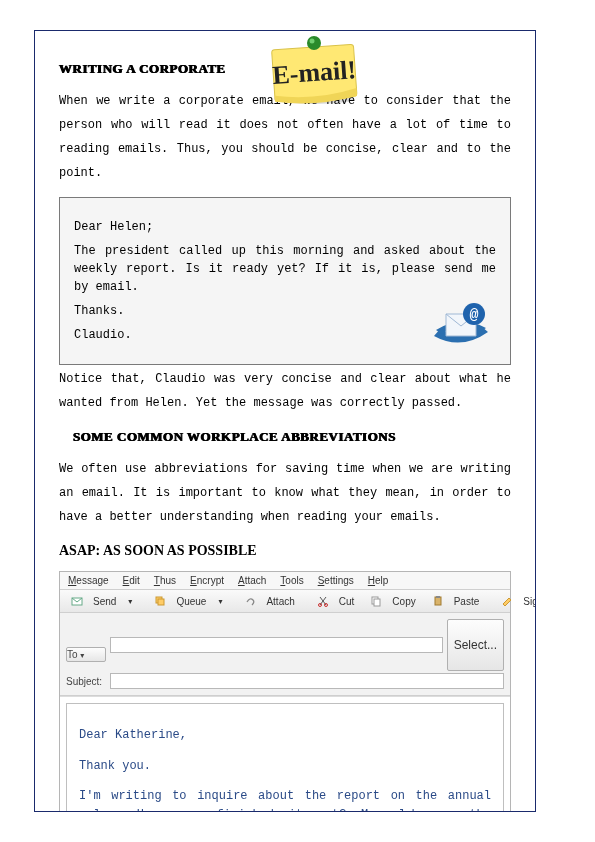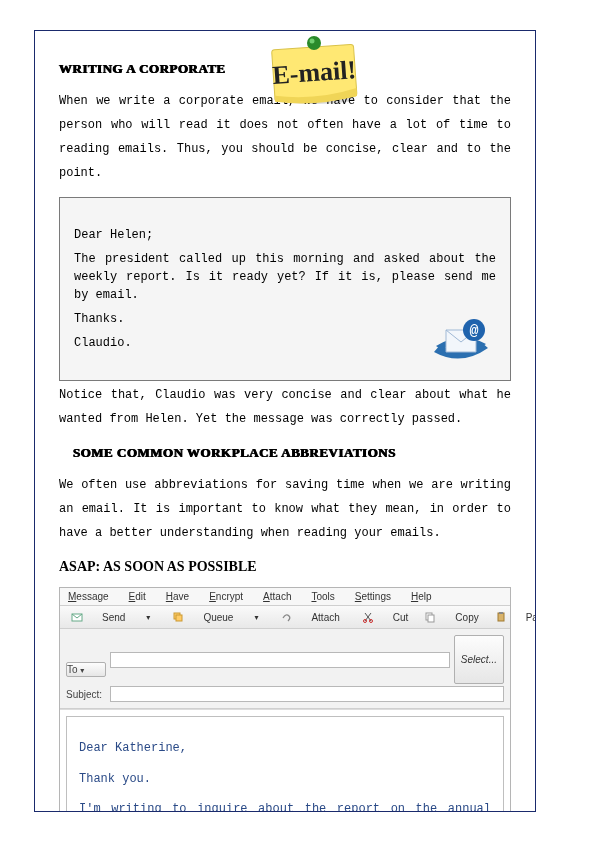--- a/index.html
+++ b/index.html
@@ -50,21 +50,21 @@
   .body-text {
     font-family: "Courier New", monospace;
     font-size: 12px;
     line-height: 2.0;
     text-align: justify;
     color: #000;
   }
   .email-box {
     border: 1px solid #7a7a7a;
     background: #f5f5f5;
-    padding: 22px 14px;
+    padding: 14px 14px;
     margin: 8px 0 2px 0;
     font-family: "Courier New", monospace;
     font-size: 12px;
     line-height: 1.5;
     text-align: justify;
     position: relative;
   }
   .email-box p { margin: 6px 0; }
   .at-icon {
     position: absolute;
@@ -93,37 +93,37 @@
   
   .client {
     border: 1px solid #b5b5b5;
     background: linear-gradient(#f4f4f4, #ececec);
     font-family: Tahoma, Arial, sans-serif;
     font-size: 10px;
     color: #333;
   }
   .menubar {
     display: flex;
-    gap: 20px;
+    gap: 14px;
     padding: 3px 8px;
     border-bottom: 1px solid #cfcfcf;
     background: #f7f7f7;
   }
   .menubar span { text-decoration: underline; text-decoration-color: transparent; }
   .menubar span::first-letter { text-decoration: underline; }
   .toolbar {
     display: flex;
     align-items: center;
     gap: 6px;
     padding: 3px 6px;
     border-bottom: 1px solid #cfcfcf;
     background: linear-gradient(#fafafa,#e8e8e8);
   }
   .tbtn {
-    display: flex; align-items: center; gap: 19px;
+    display: flex; align-items: center; gap: 10px;
     padding: 1px 4px;
     border: 1px solid transparent;
     border-radius: 2px;
     font-size: 10px;
     color: #333;
   }
   .tbtn svg { width: 12px; height: 12px; }
   .tsep { width:1px; height:16px; background:#ccc; }
   .headers {
     padding: 4px 6px;
@@ -145,24 +145,23 @@
   }
   .hinput {
     flex: 1;
     height: 14px;
     background: #fff;
     border: 1px solid #b8b8b8;
   }
   .selectbtn {
     border: 1px solid #b0b0b0;
     background: linear-gradient(#fdfdfd,#e6e6e6);
-    font-size: 10px;
+    font-size: 12px;
     padding: 18px 6px;
     border-radius: 2px;
-    font-style: italic;
   }
   .compose {
     background: #fff;
     border-top: 1px solid #dcdcdc;
     padding: 6px;
   }
   .compose-inner {
     border: 1px solid #bfbfbf;
     padding: 10px 12px;
     font-family: "Courier New", monospace;
@@ -220,21 +219,21 @@
     <div class="section-title2">SOME COMMON WORKPLACE ABBREVIATIONS</div>
 
     <p class="body-text">We often use abbreviations for saving time when we are writing an email. It is important to know what they mean, in order to have a better understanding when reading your emails.</p>
 
     <div class="asap-title">ASAP: AS SOON AS POSSIBLE</div>
 
     <div class="client">
       <div class="menubar">
         <span>Message</span>
         <span>Edit</span>
-        <span>Have</span>
+        <span>Thus</span>
         <span>Encrypt</span>
         <span>Attach</span>
         <span>Tools</span>
         <span>Settings</span>
         <span>Help</span>
       </div>
       <div class="toolbar">
         <div class="tbtn">
             <svg viewBox="0 0 12 12">
               <rect x="1" y="3" width="10" height="7" fill="#fff" stroke="#6a8"></rect>

